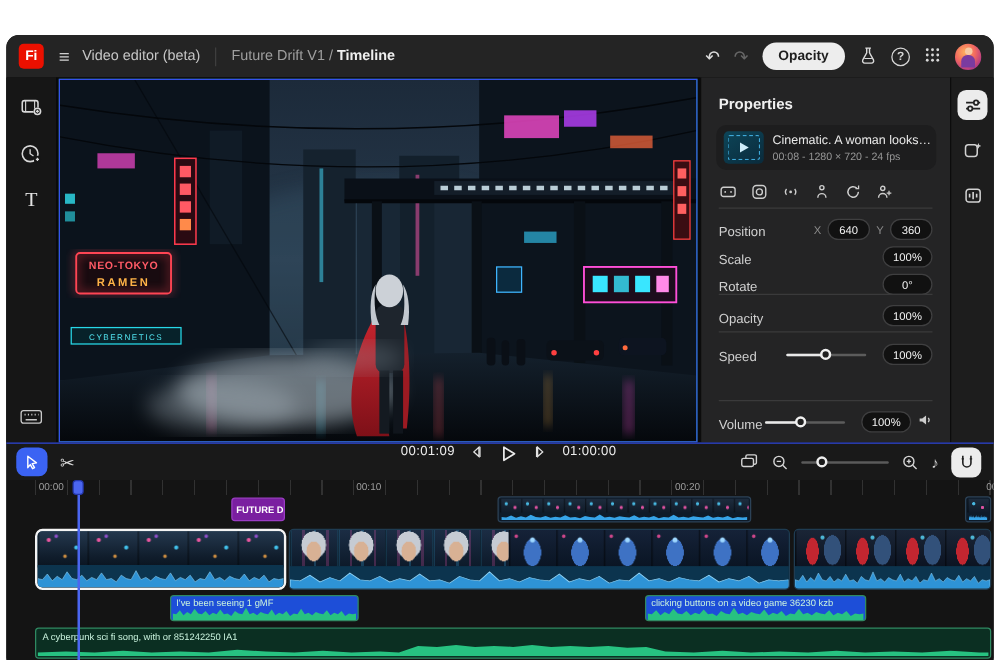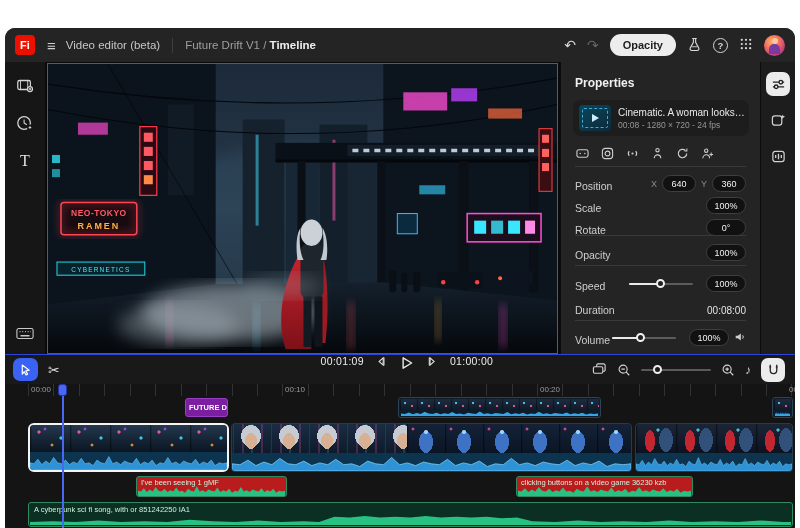--- a/index.html
+++ b/index.html
@@ -128,21 +128,21 @@
     linear-gradient(180deg,#152238,#0a1524);}
   .th-cape{background:
     linear-gradient(90deg,rgba(0,0,0,.6),rgba(0,0,0,0) 2px) 0 0/40px 100%,
     radial-gradient(ellipse 5px 11px at 14px 17px,#c22630 0 98%,transparent 100%) 0 0/40px 100%,
     radial-gradient(ellipse 7px 12px at 30px 16px,#32517a 0 98%,transparent 100%) 0 0/40px 100%,
     radial-gradient(circle at 22px 6px,rgba(90,220,255,.8) 0 1.2px,transparent 2px) 0 0/40px 100%,
     linear-gradient(180deg,#1a2536,#0c1422);}
   .split{position:absolute;top:0;bottom:0;}
 
   .arow{position:absolute;left:0;top:92px;width:100%;height:21px;}
-  .aclip{position:absolute;top:0;height:21px;background:#b91c1c;border:1px solid #2f8a62;border-radius:3px;overflow:hidden;}
+  .aclip{position:absolute;top:0;height:21px;background:#1d4ed8;border:1px solid #2f8a62;border-radius:3px;overflow:hidden;}
   .aclip .albl{position:absolute;left:4px;top:1px;font-size:7.5px;color:#c9f2dd;white-space:nowrap;z-index:2;}
   .aclip svg{position:absolute;left:1px;right:1px;bottom:0;width:calc(100% - 2px);height:13px;}
   .mrow{position:absolute;left:0;top:118px;width:100%;height:25px;}
   .mclip{position:absolute;left:23px;width:765px;top:0;height:25px;background:#0b2f22;border:1px solid #2f8a62;border-radius:3px;overflow:hidden;}
   .mclip .albl{position:absolute;left:5px;top:2px;font-size:7.5px;color:#c9f2dd;white-space:nowrap;z-index:2;}
   .mclip svg{position:absolute;left:1px;bottom:1px;width:calc(100% - 2px);height:15px;}
   .wave-green{fill:#27c281;}
   .wave-blue{fill:#2e93d6;stroke:#8ed2f5;stroke-width:.5;}
   .wave-bright{fill:#37a4e8;}
 </style>
@@ -449,26 +449,20 @@
         <span class="plabel">Speed</span>
         <span class="pright">
           <span class="slider">
               <span class="trk"></span>
               <span class="fill" style="width:32px"></span>
               <span class="knob" style="left:27px"></span>
             </span>
           <span class="pill w">100%</span>
         </span>
       </div>
-      <div class="prow" style="top:236px">
-        <span class="plabel">Duration</span>
-        <span class="pright">
-            <span class="pvalue">00:08:00</span>
-          </span>
-      </div>
 
       <div class="pdiv" style="top:258px"></div>
 
       <div class="prow" style="top:266px">
         <span class="plabel">Volume</span>
         <span class="pright">
           <span class="slider">
               <span class="trk"></span>
               <span class="fill" style="width:29px"></span>
               <span class="knob" style="left:24px"></span>

